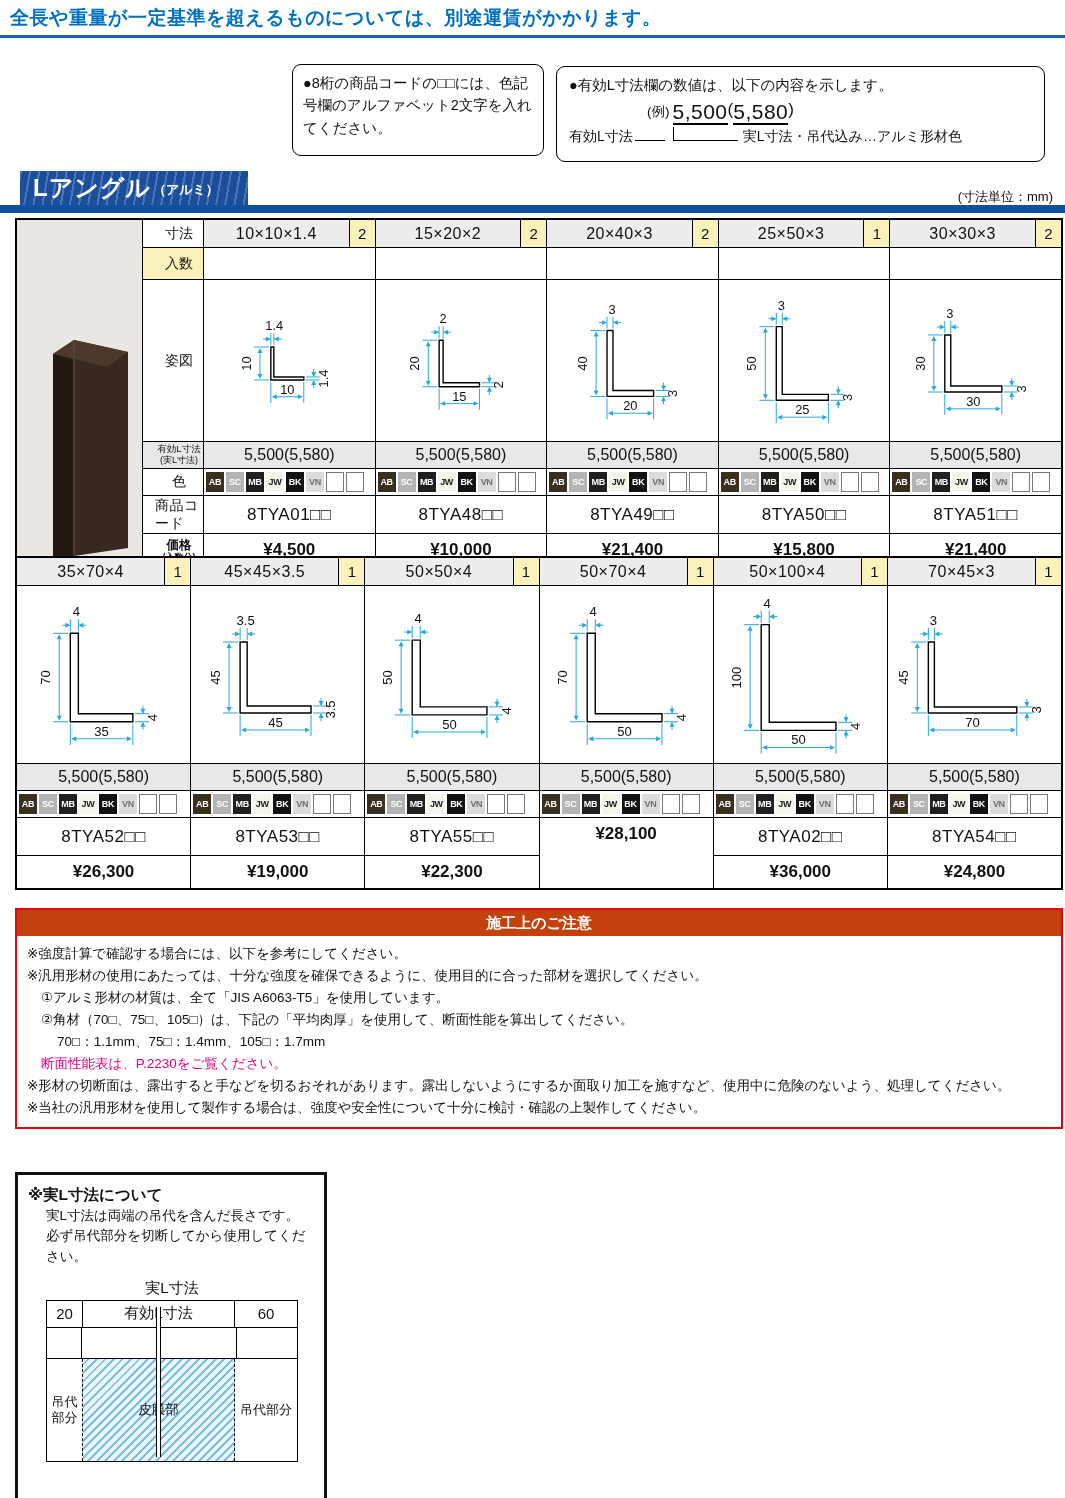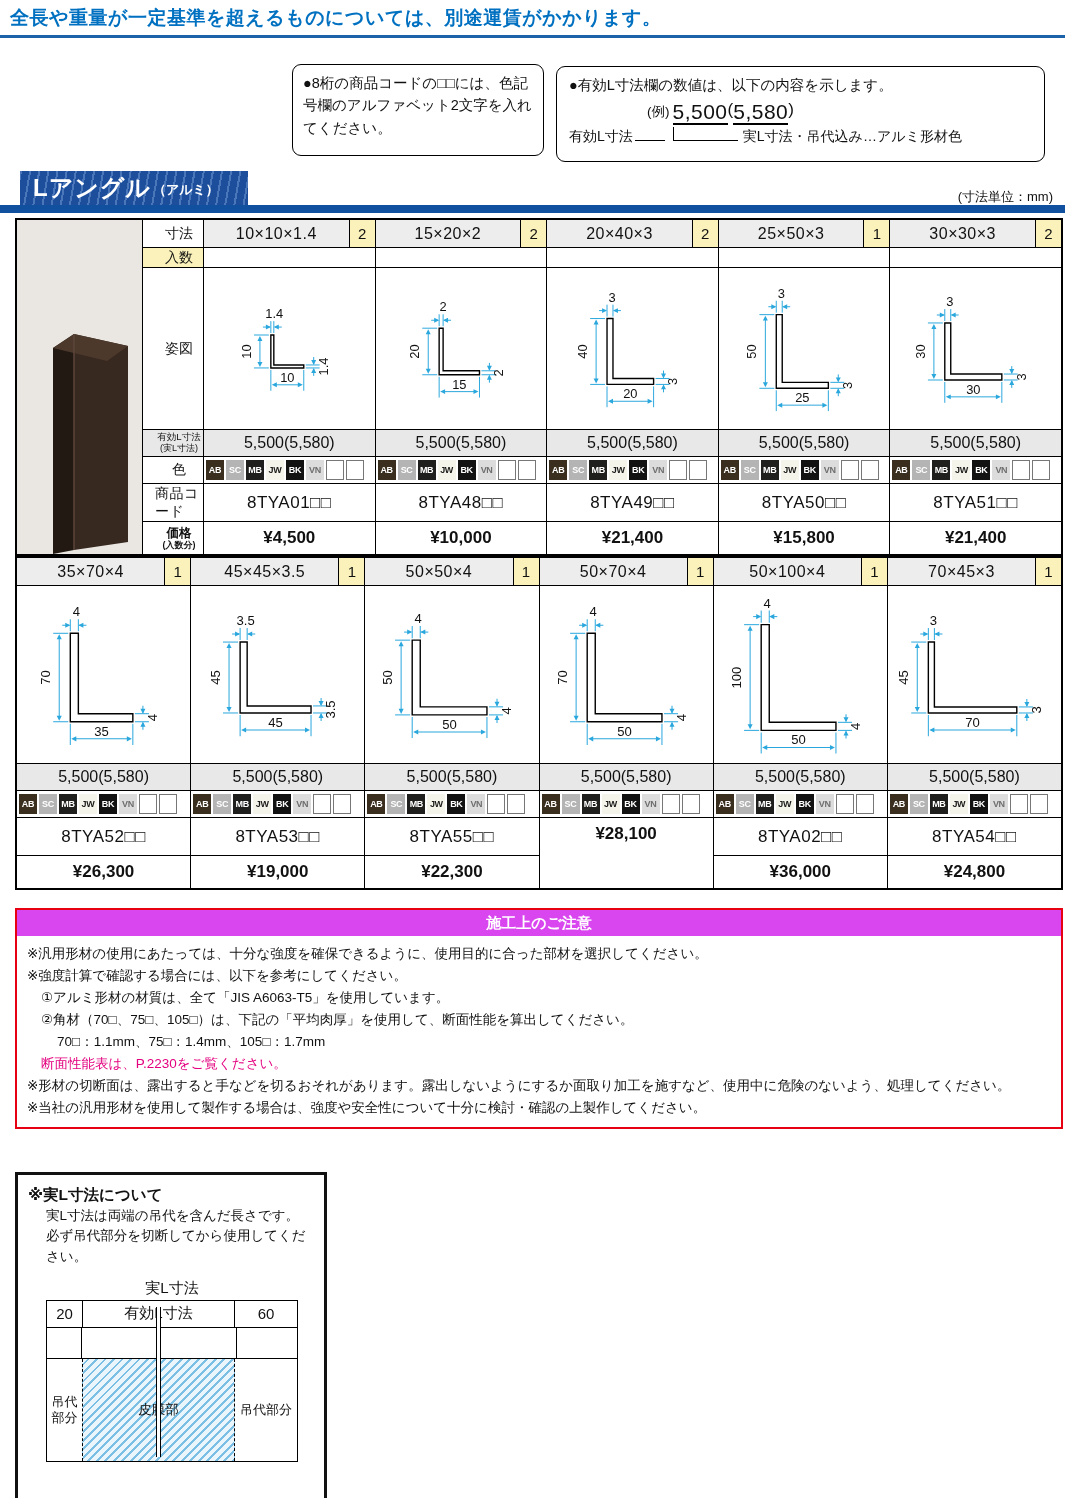--- a/index.html
+++ b/index.html
@@ -39,21 +39,21 @@
   .t2{top:556px;}
   .photo-cell{width:125px;flex:none;background:#eae7e2;}
   .photo-cell svg{display:block;width:100%;height:100%;}
   .labels-col{width:60px;flex:none;border-left:0;display:flex;flex-direction:column;}
   .pcol{flex:1;min-width:0;display:flex;flex-direction:column;border-left:1px solid #000;}
   .labels-col + .pcol, .labels-col{border-left:1px solid #000;}
   .t2 .pcol:first-child{border-left:0;}
   .cell{box-sizing:border-box;border-top:1px solid #000;display:flex;align-items:center;justify-content:center;background:#fff;overflow:hidden;}
   .labels-col .cell:first-child,.pcol .cell:first-child{border-top:0;}
   .h-size{height:27px;background:#ededed;}
-  .h-qty{height:20px;}
+  .h-qty{height:32px;}
   .t1 .h-diag{height:162px;}
   .t2 .h-diag{height:178px;}
   .h-len{height:27px;background:#e8e8e8;font-size:16px;}
   .h-color{height:27px;}
   .h-code{height:38px;font-size:17px;letter-spacing:.5px;}
   .h-price{height:33px;font-size:17px;font-weight:bold;}
   .labels-col .cell{font-size:14px;padding-left:12px;}
   .labels-col .h-qty{background:#faf2ba;font-size:14px;}
   .labels-col .h-size{background:#fff;}
   .lab2{display:flex;flex-direction:column;align-items:center;line-height:1.15;}
@@ -65,21 +65,21 @@
   .size-label{flex:1;display:flex;align-items:center;justify-content:center;font-size:16px;letter-spacing:.5px;}
   .qty-badge{width:25px;flex:none;border-left:1px solid #000;background:#faf2ba;display:flex;align-items:center;justify-content:center;font-size:15px;}
   .diag-cell svg{display:block;width:100%;height:100%;}
   .chips{display:flex;gap:2px;padding:0 2px;width:100%;align-items:center;}
   .chip{width:18px;height:20px;flex:none;display:flex;align-items:center;justify-content:center;
         font-size:9px;font-weight:bold;letter-spacing:-.3px;}
   .chip.empty{background:#fff;border:1px solid #777;box-sizing:border-box;}
 
   
   .notice{position:absolute;left:15px;top:908px;width:1048px;border:2px solid #e60012;background:#fff;box-sizing:border-box;}
-  .notice-head{background:#d946ef;color:#fff;text-align:center;font-size:15px;font-weight:bold;height:26px;line-height:26px;}
+  .notice-head{background:#c2410c;color:#fff;text-align:center;font-size:15px;font-weight:bold;height:26px;line-height:26px;}
   .notice-body{padding:7px 10px 8px 10px;font-size:13.5px;line-height:22px;}
   .nline.ind1{padding-left:14px;}
   .nline.ind2{padding-left:30px;}
   .nline.mag{color:#e4007f;}
 
   
   .infobox{position:absolute;left:15px;top:1172px;width:312px;height:396px;border:3px solid #111;
            background:#fff;box-sizing:border-box;padding:10px 8px 0 10px;}
   .ib-title{font-size:15.5px;font-weight:bold;}
   .ib-line{font-size:13.5px;margin-left:18px;line-height:1.5;}
@@ -788,22 +788,22 @@
           </div>
     <div class="cell h-code">8TYA54□□</div>
     <div class="cell h-price">¥24,800</div>
   </div>
 </div>
   </div>
 
   <div class="notice">
     <div class="notice-head">施工上のご注意</div>
     <div class="notice-body" id="notice-body">
+        <div class="nline ind0">※強度計算で確認する場合には、以下を参考にしてください。</div>
         <div class="nline ind0">※汎用形材の使用にあたっては、十分な強度を確保できるように、使用目的に合った部材を選択してください。</div>
-        <div class="nline ind0">※強度計算で確認する場合には、以下を参考にしてください。</div>
         <div class="nline ind1">①アルミ形材の材質は、全て「JIS A6063-T5」を使用しています。</div>
         <div class="nline ind1">②角材（70□、75□、105□）は、下記の「平均肉厚」を使用して、断面性能を算出してください。</div>
         <div class="nline ind2">70□：1.1mm、75□：1.4mm、105□：1.7mm</div>
         <div class="nline ind1 mag">断面性能表は、P.2230をご覧ください。</div>
         <div class="nline ind0">※形材の切断面は、露出すると手などを切るおそれがあります。露出しないようにするか面取り加工を施すなど、使用中に危険のないよう、処理してください。</div>
         <div class="nline ind0">※当社の汎用形材を使用して製作する場合は、強度や安全性について十分に検討・確認の上製作してください。</div>
       </div>
   </div>
 
   <div class="infobox">

